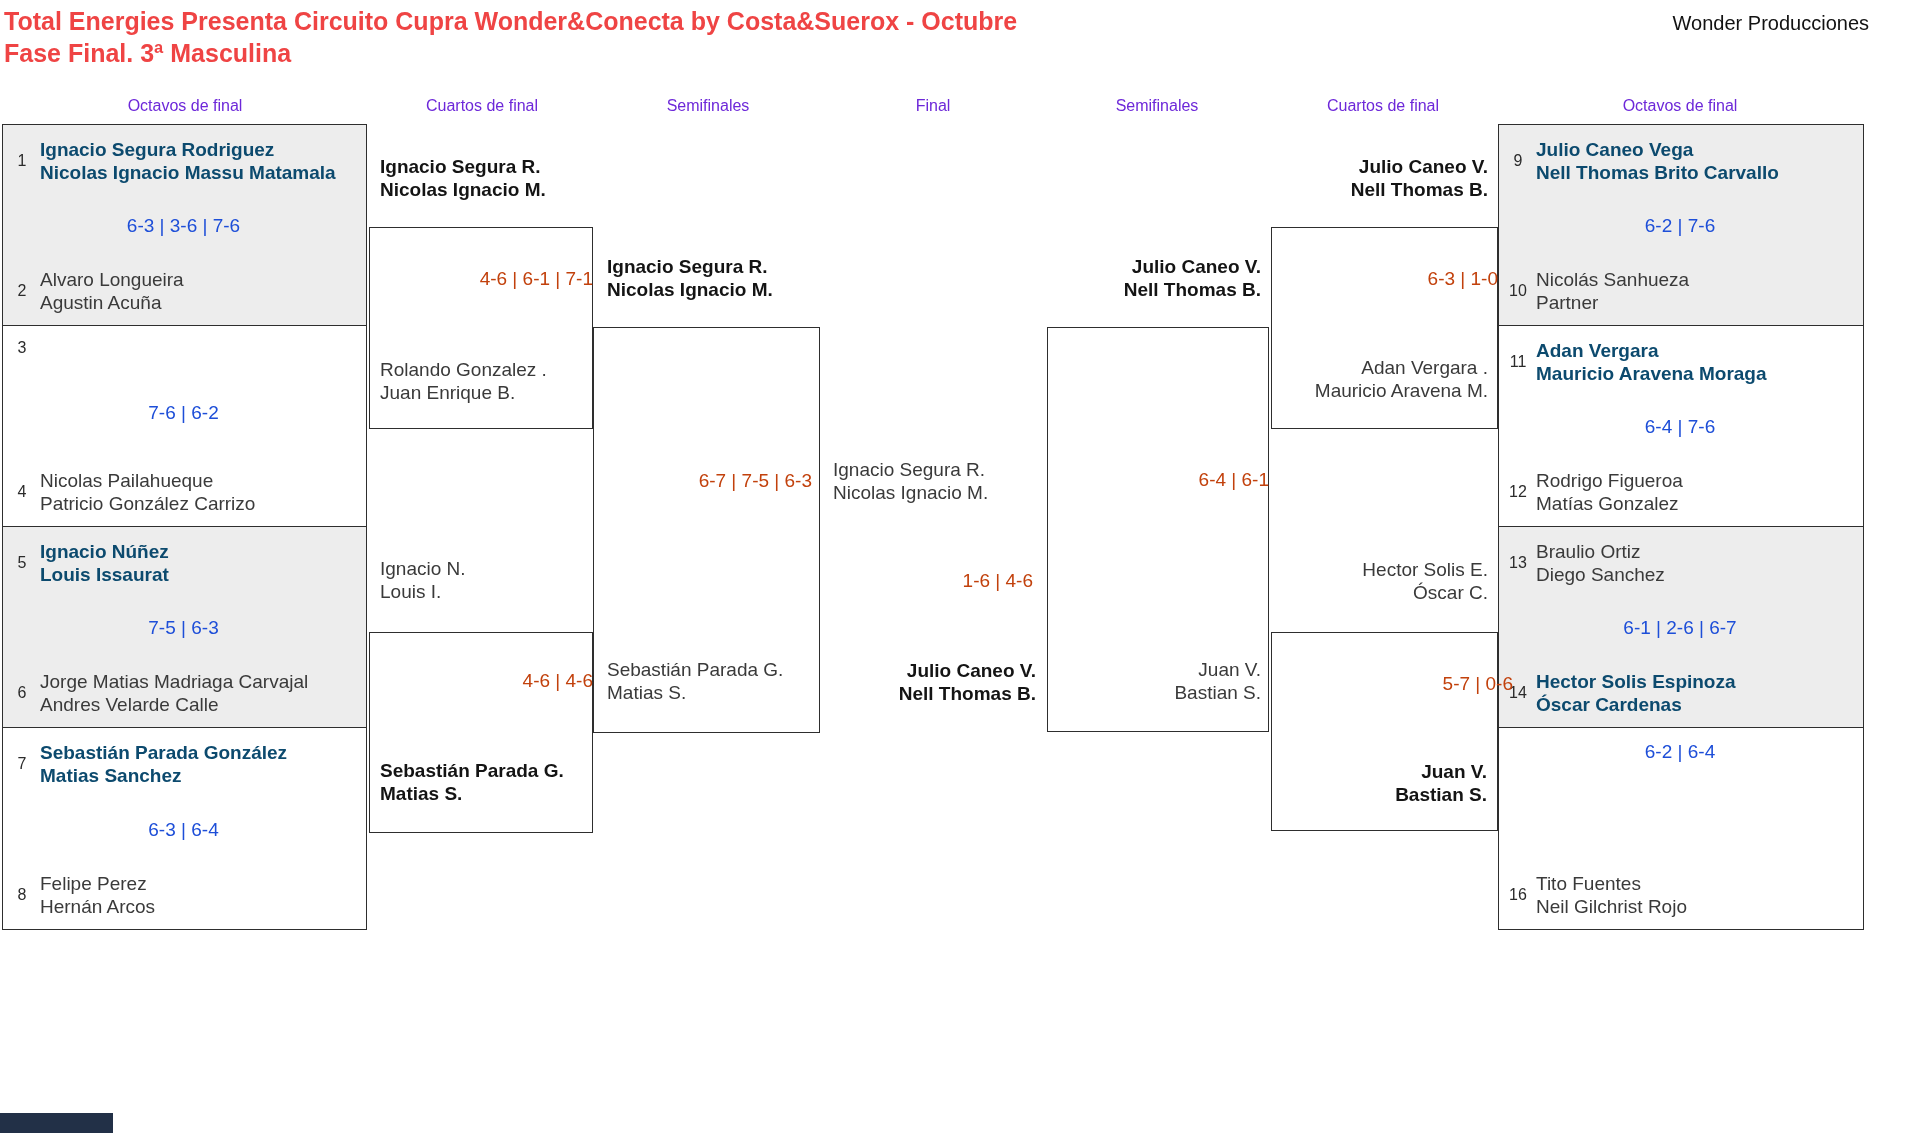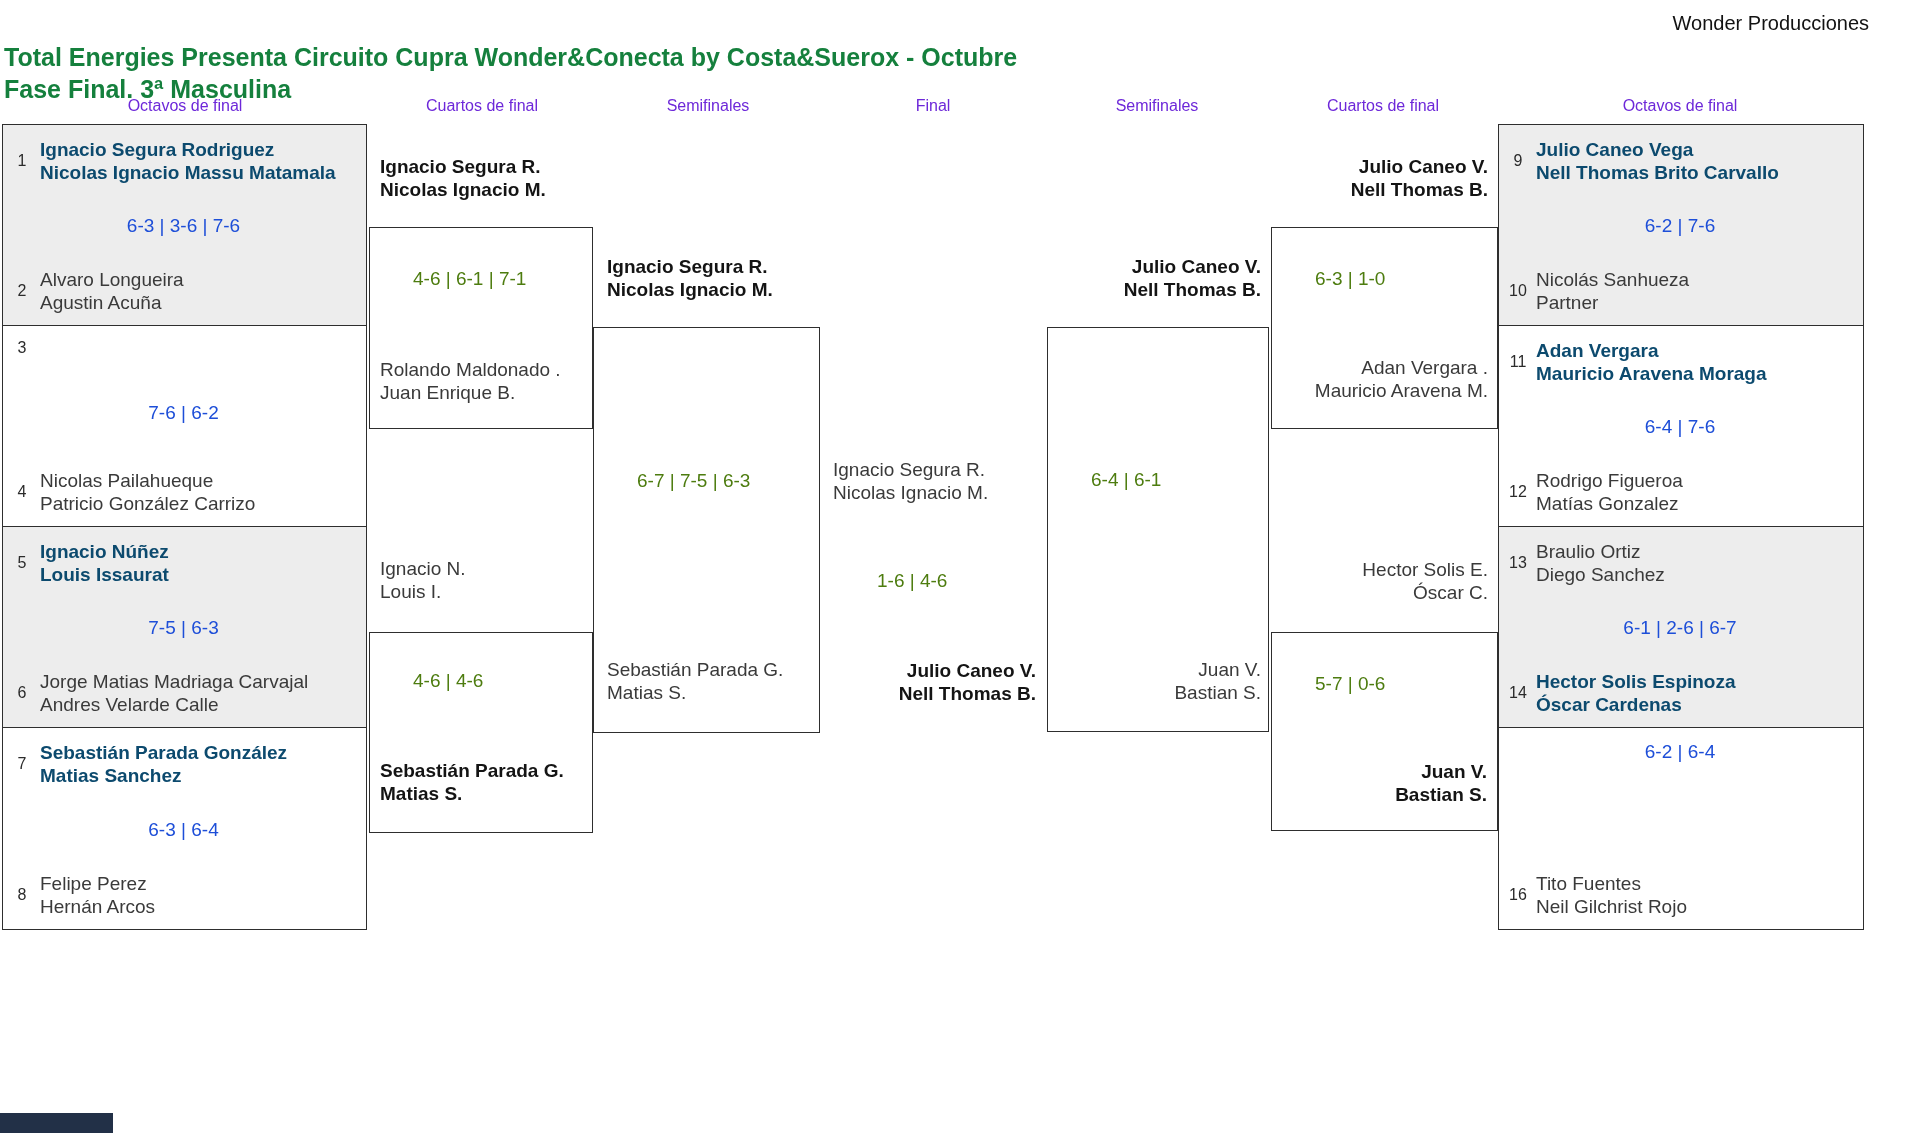--- a/index.html
+++ b/index.html
@@ -1,35 +1,35 @@
 <!DOCTYPE html>
 <html><head>
 <meta charset="utf-8">
 <style>
   html,body{margin:0;padding:0;background:#ffffff;}
   .canvas{position:relative;width:1920px;height:1133px;background:#ffffff;overflow:hidden;
           font-family:"Liberation Sans",sans-serif;}
-  .title{position:absolute;left:4px;top:5px;font-size:25px;font-weight:bold;color:#15803d;line-height:32px;margin-top:36px;}
+  .title{position:absolute;left:4px;top:5px;font-size:25px;font-weight:bold;color:#ef4444;line-height:32px;}
   .brand{position:absolute;top:12px;right:51px;font-size:20px;color:#121212;}
   .col-h{position:absolute;top:97px;transform:translateX(-50%);font-size:16px;color:#6d28d9;white-space:nowrap;}
   .box{position:absolute;border:1.5px solid #2e2e2e;box-sizing:border-box;background:transparent;}
   .ofbox{position:absolute;border:1.5px solid #2e2e2e;box-sizing:border-box;display:flex;flex-direction:column;}
   .ofcell{position:relative;box-sizing:border-box;height:201.5px;display:flex;flex-direction:column;
           justify-content:space-between;padding:13px 10px 11px 8px;background:#ffffff;}
   .ofcell.shade{background:#ededed;}
   .ofcell.sep{border-bottom:1.5px solid #2e2e2e;}
   .teamrow{display:flex;gap:7px;}
   .seed{min-width:22px;text-align:center;font-size:16px;color:#2b2b2b;align-self:center;}
   .names{font-size:19px;line-height:23px;color:#3a3a3a;}
   .names.b{font-weight:bold;color:#0c4a6e;}
   .score{text-align:center;font-size:19px;color:#1d4ed8;}
   .lbl{position:absolute;font-size:19px;line-height:23px;color:#3a3a3a;white-space:nowrap;}
   .lbl.b{font-weight:bold;color:#141414;}
   .lbl.r{text-align:right;}
-  .scoreline{position:absolute;text-align:left;font-size:19px;color:#4d7c0f;white-space:nowrap;padding-left:44px;}
+  .scoreline{position:absolute;text-align:right;font-size:19px;color:#c2410c;white-space:nowrap;}
   .bottombar{position:absolute;left:0;top:1113px;width:113px;height:20px;background:#223047;}
 </style>
 </head>
 <body>
 
 <div class="canvas">
 
   <div class="title">
     <div>Total Energies Presenta Circuito Cupra Wonder&amp;Conecta by Costa&amp;Suerox - Octubre</div>
     <div>Fase Final. 3ª Masculina</div>
@@ -181,21 +181,21 @@
   <div class="box" style="left:1047px;top:327px;width:222px;height:405px;"></div>
   <div class="box" style="left:1271px;top:227px;width:227px;height:202px;"></div>
   <div class="box" style="left:1271px;top:632px;width:227px;height:199px;"></div>
 
   <div class="lbl b" style="left:380px;top:155px;">
     <div>Ignacio Segura R.</div>
     <div>Nicolas Ignacio M.</div>
   </div>
   <div class="scoreline" style="left:369px;width:224px;top:268px;">4-6 | 6-1 | 7-1</div>
   <div class="lbl" style="left:380px;top:358px;">
-    <div>Rolando Maldonado .</div>
+    <div>Rolando Gonzalez .</div>
     <div>Juan Enrique B.</div>
   </div>
 
   <div class="lbl" style="left:380px;top:557px;">
     <div>Ignacio N.</div>
     <div>Louis I.</div>
   </div>
   <div class="scoreline" style="left:369px;width:224px;top:670px;">4-6 | 4-6</div>
   <div class="lbl b" style="left:380px;top:759px;">
     <div>Sebastián Parada G.</div>

